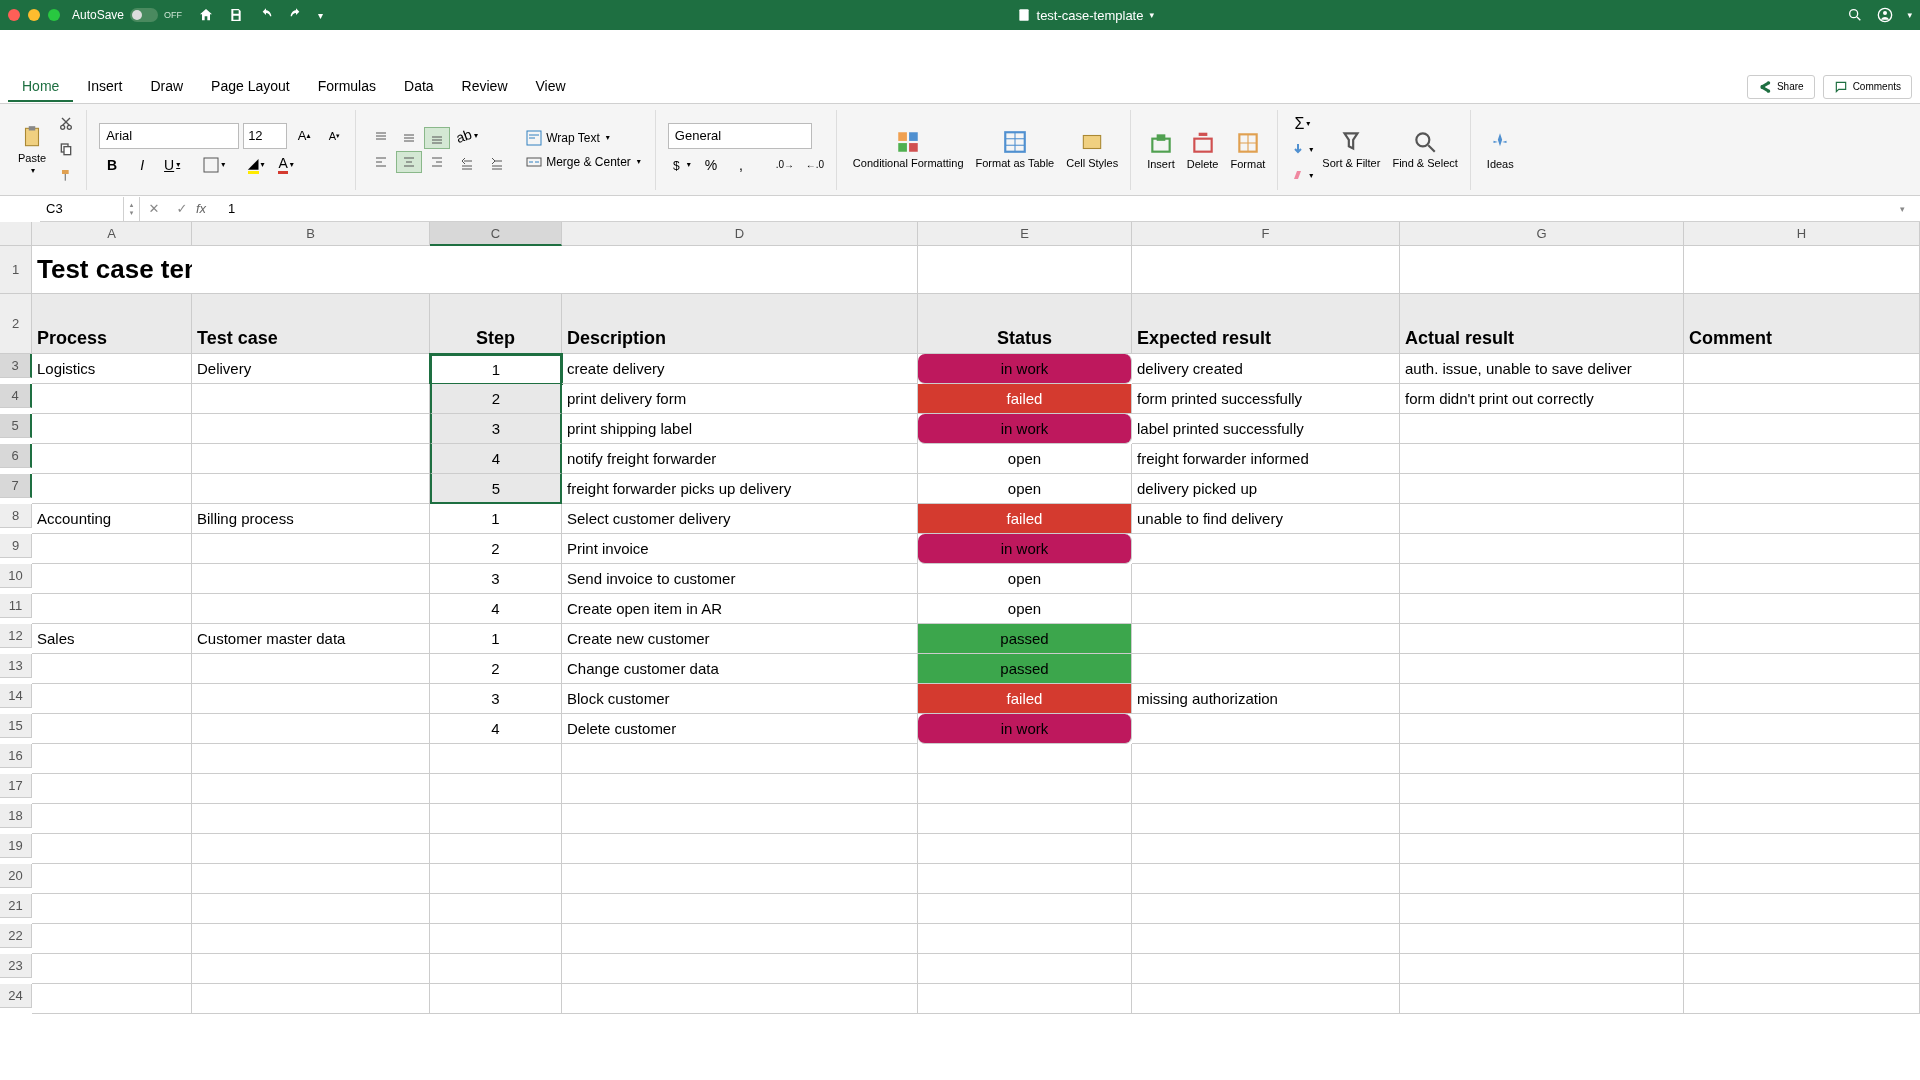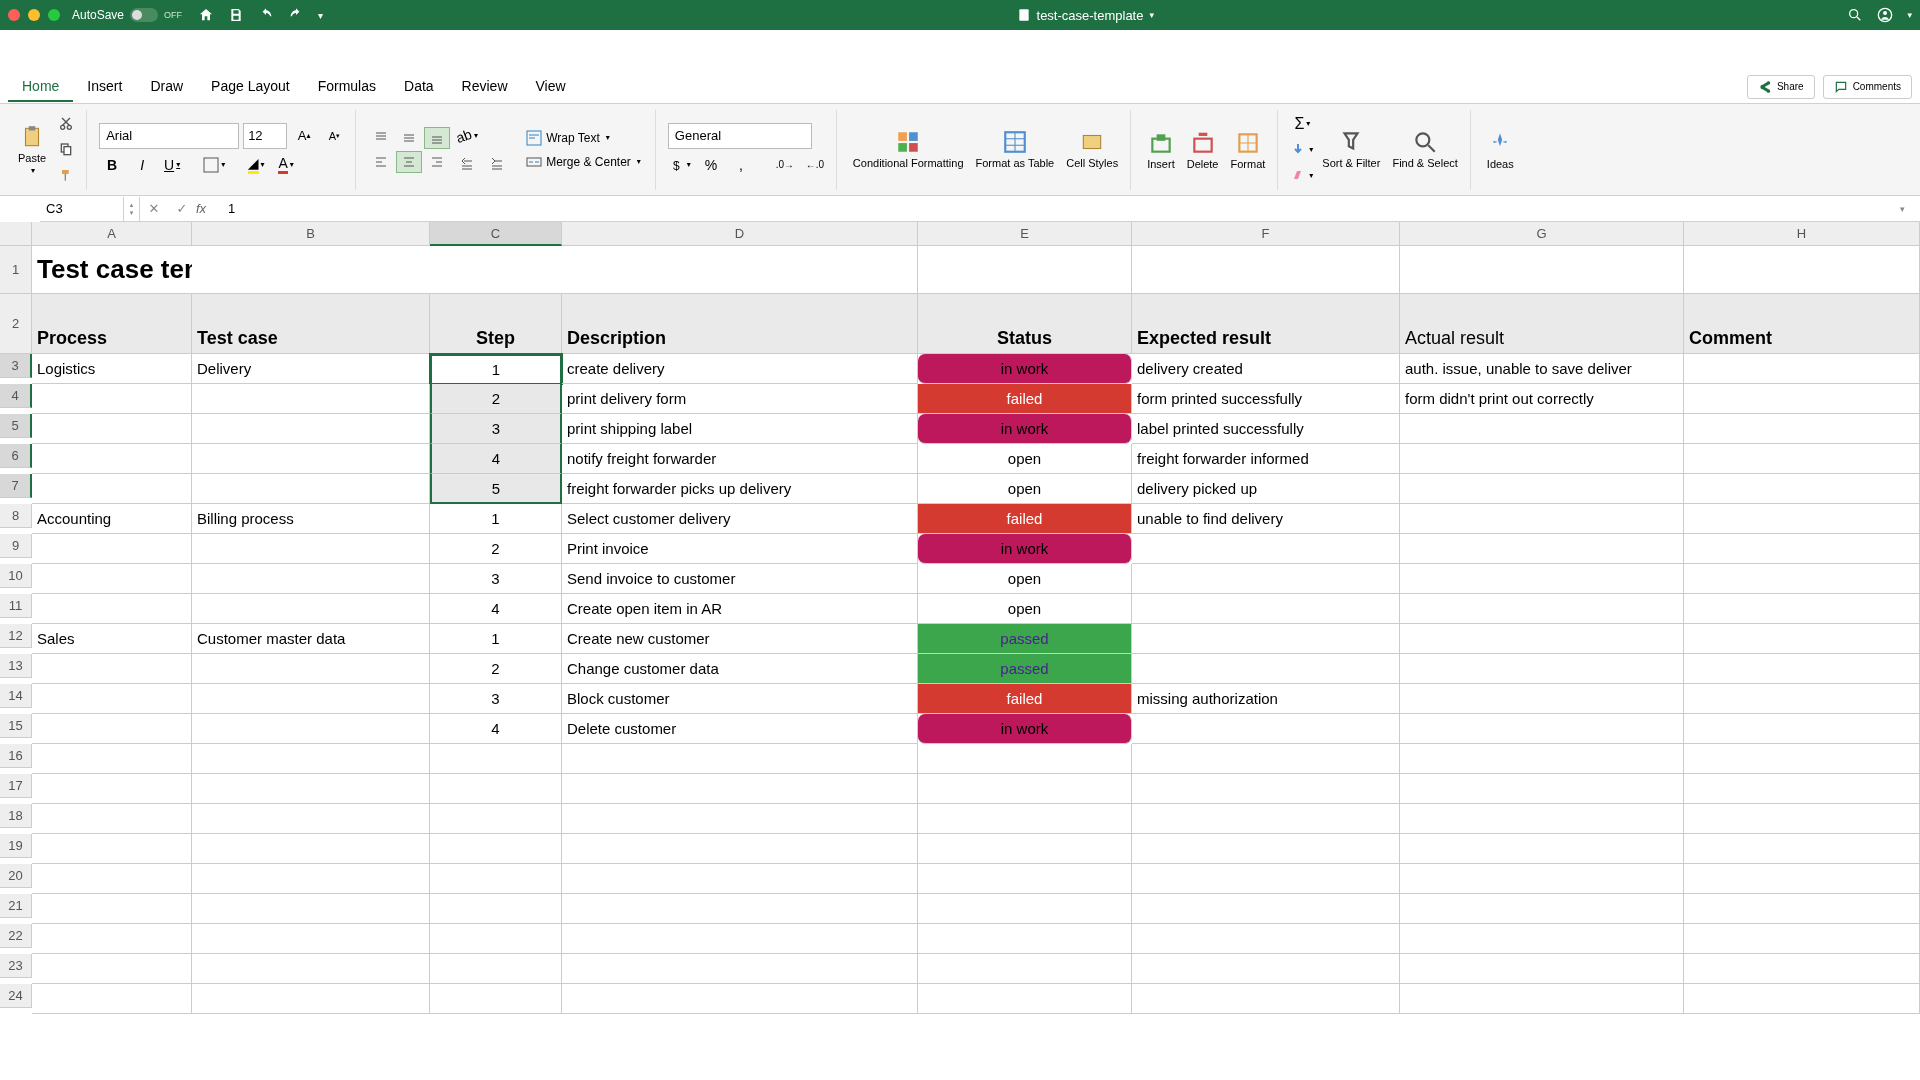--- a/index.html
+++ b/index.html
@@ -69,21 +69,21 @@
 .col-header, .row-header, .corner { background: #eee; border: 1px solid #ccc; border-top: none; border-left: none; display: flex; align-items: center; justify-content: center; font-size: 13px; color: #555; height: 24px; }
 .col-header.selected { background: #d8d8d8; border-bottom: 2px solid #1e6f41; }
 .row-header.selected { background: #d8d8d8; border-right: 2px solid #1e6f41; }
 .cell { border-right: 1px solid #ccc; border-bottom: 1px solid #ccc; padding: 3px 5px; height: 30px; display: flex; align-items: center; overflow: hidden; white-space: nowrap; }
 .title-cell { font-size: 26px; font-weight: bold; }
 .step-col { justify-content: center; }
 .status-col { justify-content: center; }
 .st-inwork { background: #be185d; border-radius: 7px; }
 .st-failed { background: #d43a2f; color: #fff; }
 .st-open { }
-.st-passed { background: #3ca64c; color: #4c1d95; }
+.st-passed { background: #3ca64c; color: #000000; }
 .sel-range { background: #e8e8e8; }
 .sel-active { background: #fff !important; outline: 2px solid #1e6f41; outline-offset: -1px; }
 
 
 .sheet-tabs { height: 28px; border-top: 1px solid #ccc; background: #f0f0f0; display: flex; align-items: center; padding: 0 6px; font-size: 13px; gap: 4px; }
 .tab-nav { width: 18px; text-align: center; color: #888; cursor: pointer; }
 .sheet-tab { padding: 4px 14px; background: #fff; border: 1px solid #ccc; border-bottom: none; cursor: pointer; margin-left: 27px; }
 .sheet-tab.active { font-weight: 500; border-top: 2px solid #1e6f41; }
 .add-sheet { width: 22px; text-align: center; cursor: pointer; color: #666; font-size: 16px; }
 
@@ -473,21 +473,21 @@
       <div class="cell" style="height:48px"></div>
       <div class="cell" style="height:48px"></div>
       <div class="cell" style="height:48px"></div>
       <div class="row-header" style="height:60px">2</div>
       <div class="cell" style="height:60px;background:#eaeaea;font-weight:bold;font-size:18px;align-items:flex-end;padding-bottom:4px">Process</div>
       <div class="cell" style="height:60px;background:#eaeaea;font-weight:bold;font-size:18px;align-items:flex-end;padding-bottom:4px">Test case</div>
       <div class="cell" style="height:60px;background:#eaeaea;font-weight:bold;font-size:18px;align-items:flex-end;padding-bottom:4px;justify-content:center">Step</div>
       <div class="cell" style="height:60px;background:#eaeaea;font-weight:bold;font-size:18px;align-items:flex-end;padding-bottom:4px">Description</div>
       <div class="cell" style="height:60px;background:#eaeaea;font-weight:bold;font-size:18px;align-items:flex-end;padding-bottom:4px;justify-content:center">Status</div>
       <div class="cell" style="height:60px;background:#eaeaea;font-weight:bold;font-size:18px;align-items:flex-end;padding-bottom:4px">Expected result</div>
-      <div class="cell" style="height:60px;background:#eaeaea;font-weight:normal;font-size:18px;align-items:flex-end;padding-bottom:4px">Actual result</div>
+      <div class="cell" style="height:60px;background:#eaeaea;font-weight:bold;font-size:18px;align-items:flex-end;padding-bottom:4px">Actual result</div>
       <div class="cell" style="height:60px;background:#eaeaea;font-weight:bold;font-size:18px;align-items:flex-end;padding-bottom:4px">Comment</div>
       <div class="row-header selected">3</div>
       <div class="cell">Logistics</div>
       <div class="cell">Delivery</div>
       <div class="cell step-col sel-active" style="border-left:2px solid #1e6f41;border-right:2px solid #1e6f41;border-top:2px solid #1e6f41">1</div>
       <div class="cell">create delivery</div>
       <div class="cell status-col st-inwork">in work</div>
       <div class="cell">delivery created</div>
       <div class="cell">auth. issue, unable to save deliver</div>
       <div class="cell"></div>

